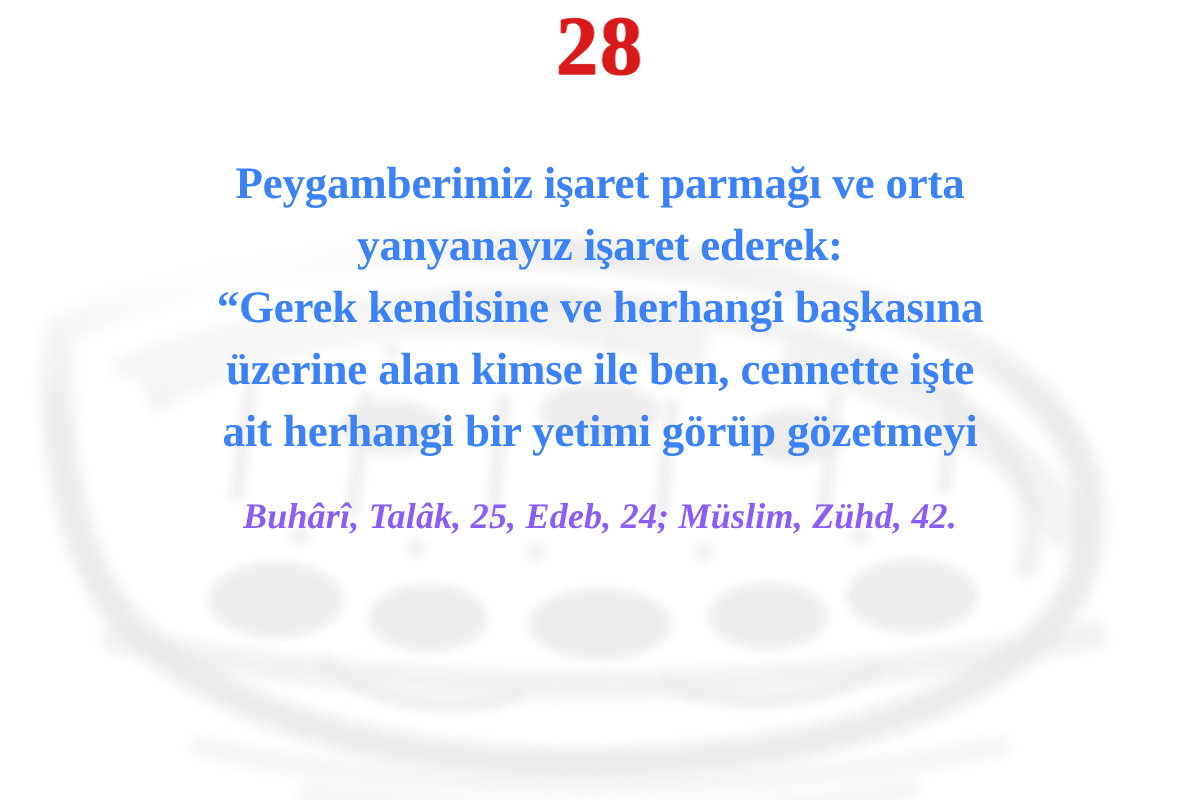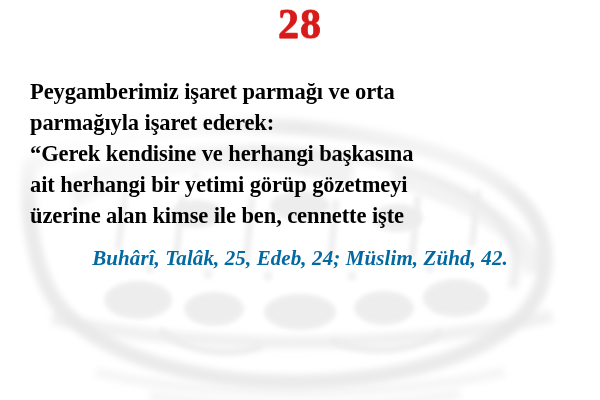--- a/index.html
+++ b/index.html
@@ -72,36 +72,37 @@
        0   0.6px 0 rgba(217,26,26,0.45),
        0  -0.6px 0 rgba(217,26,26,0.30),
        1.2px 0.8px 0 rgba(255,255,255,0.85),
       -1.1px 1.1px 0 rgba(255,255,255,0.75),
        0.9px -1px 0 rgba(255,255,255,0.7);
   }
 
   #hadith-body {
     margin-top: 30px;
     width: 540px;
-    color: #000000;
+    text-align: center;
+    color: #3b82f6;
     font-size: 22.5px;
     font-weight: 700;
     line-height: 31px;
     letter-spacing: -0.1px;
   }
   #hadith-body .line {
     display: block;
     white-space: nowrap;
   }
 
   #source-reference {
     margin-top: 18px;
     text-align: center;
-    color: #0369a1;
-    font-size: 21px;
+    color: #8b5cf6;
+    font-size: 18px;
     font-weight: 700;
     font-style: italic;
     line-height: 18px;
     letter-spacing: 0.1px;
   }
 </style>
 </head>
 <body>
 
 <div id="card">
@@ -176,22 +177,22 @@
   </div>
 
   <div id="sheen"></div>
 
   <div id="content">
 
     <div id="badge-number">28</div>
 
     <div id="hadith-body">
       <span class="line">Peygamberimiz işaret parmağı ve orta</span>
-      <span class="line">parmağıyla işaret ederek:</span>
+      <span class="line">yanyanayız işaret ederek:</span>
       <span class="line">“Gerek kendisine ve herhangi başkasına</span>
+      <span class="line">üzerine alan kimse ile ben, cennette işte</span>
       <span class="line">ait herhangi bir yetimi görüp gözetmeyi</span>
-      <span class="line">üzerine alan kimse ile ben, cennette işte</span>
     </div>
 
     <div id="source-reference">Buhârî, Talâk, 25, Edeb, 24; Müslim, Zühd, 42.</div>
 
   </div>
 </div>
 
 </body></html>

